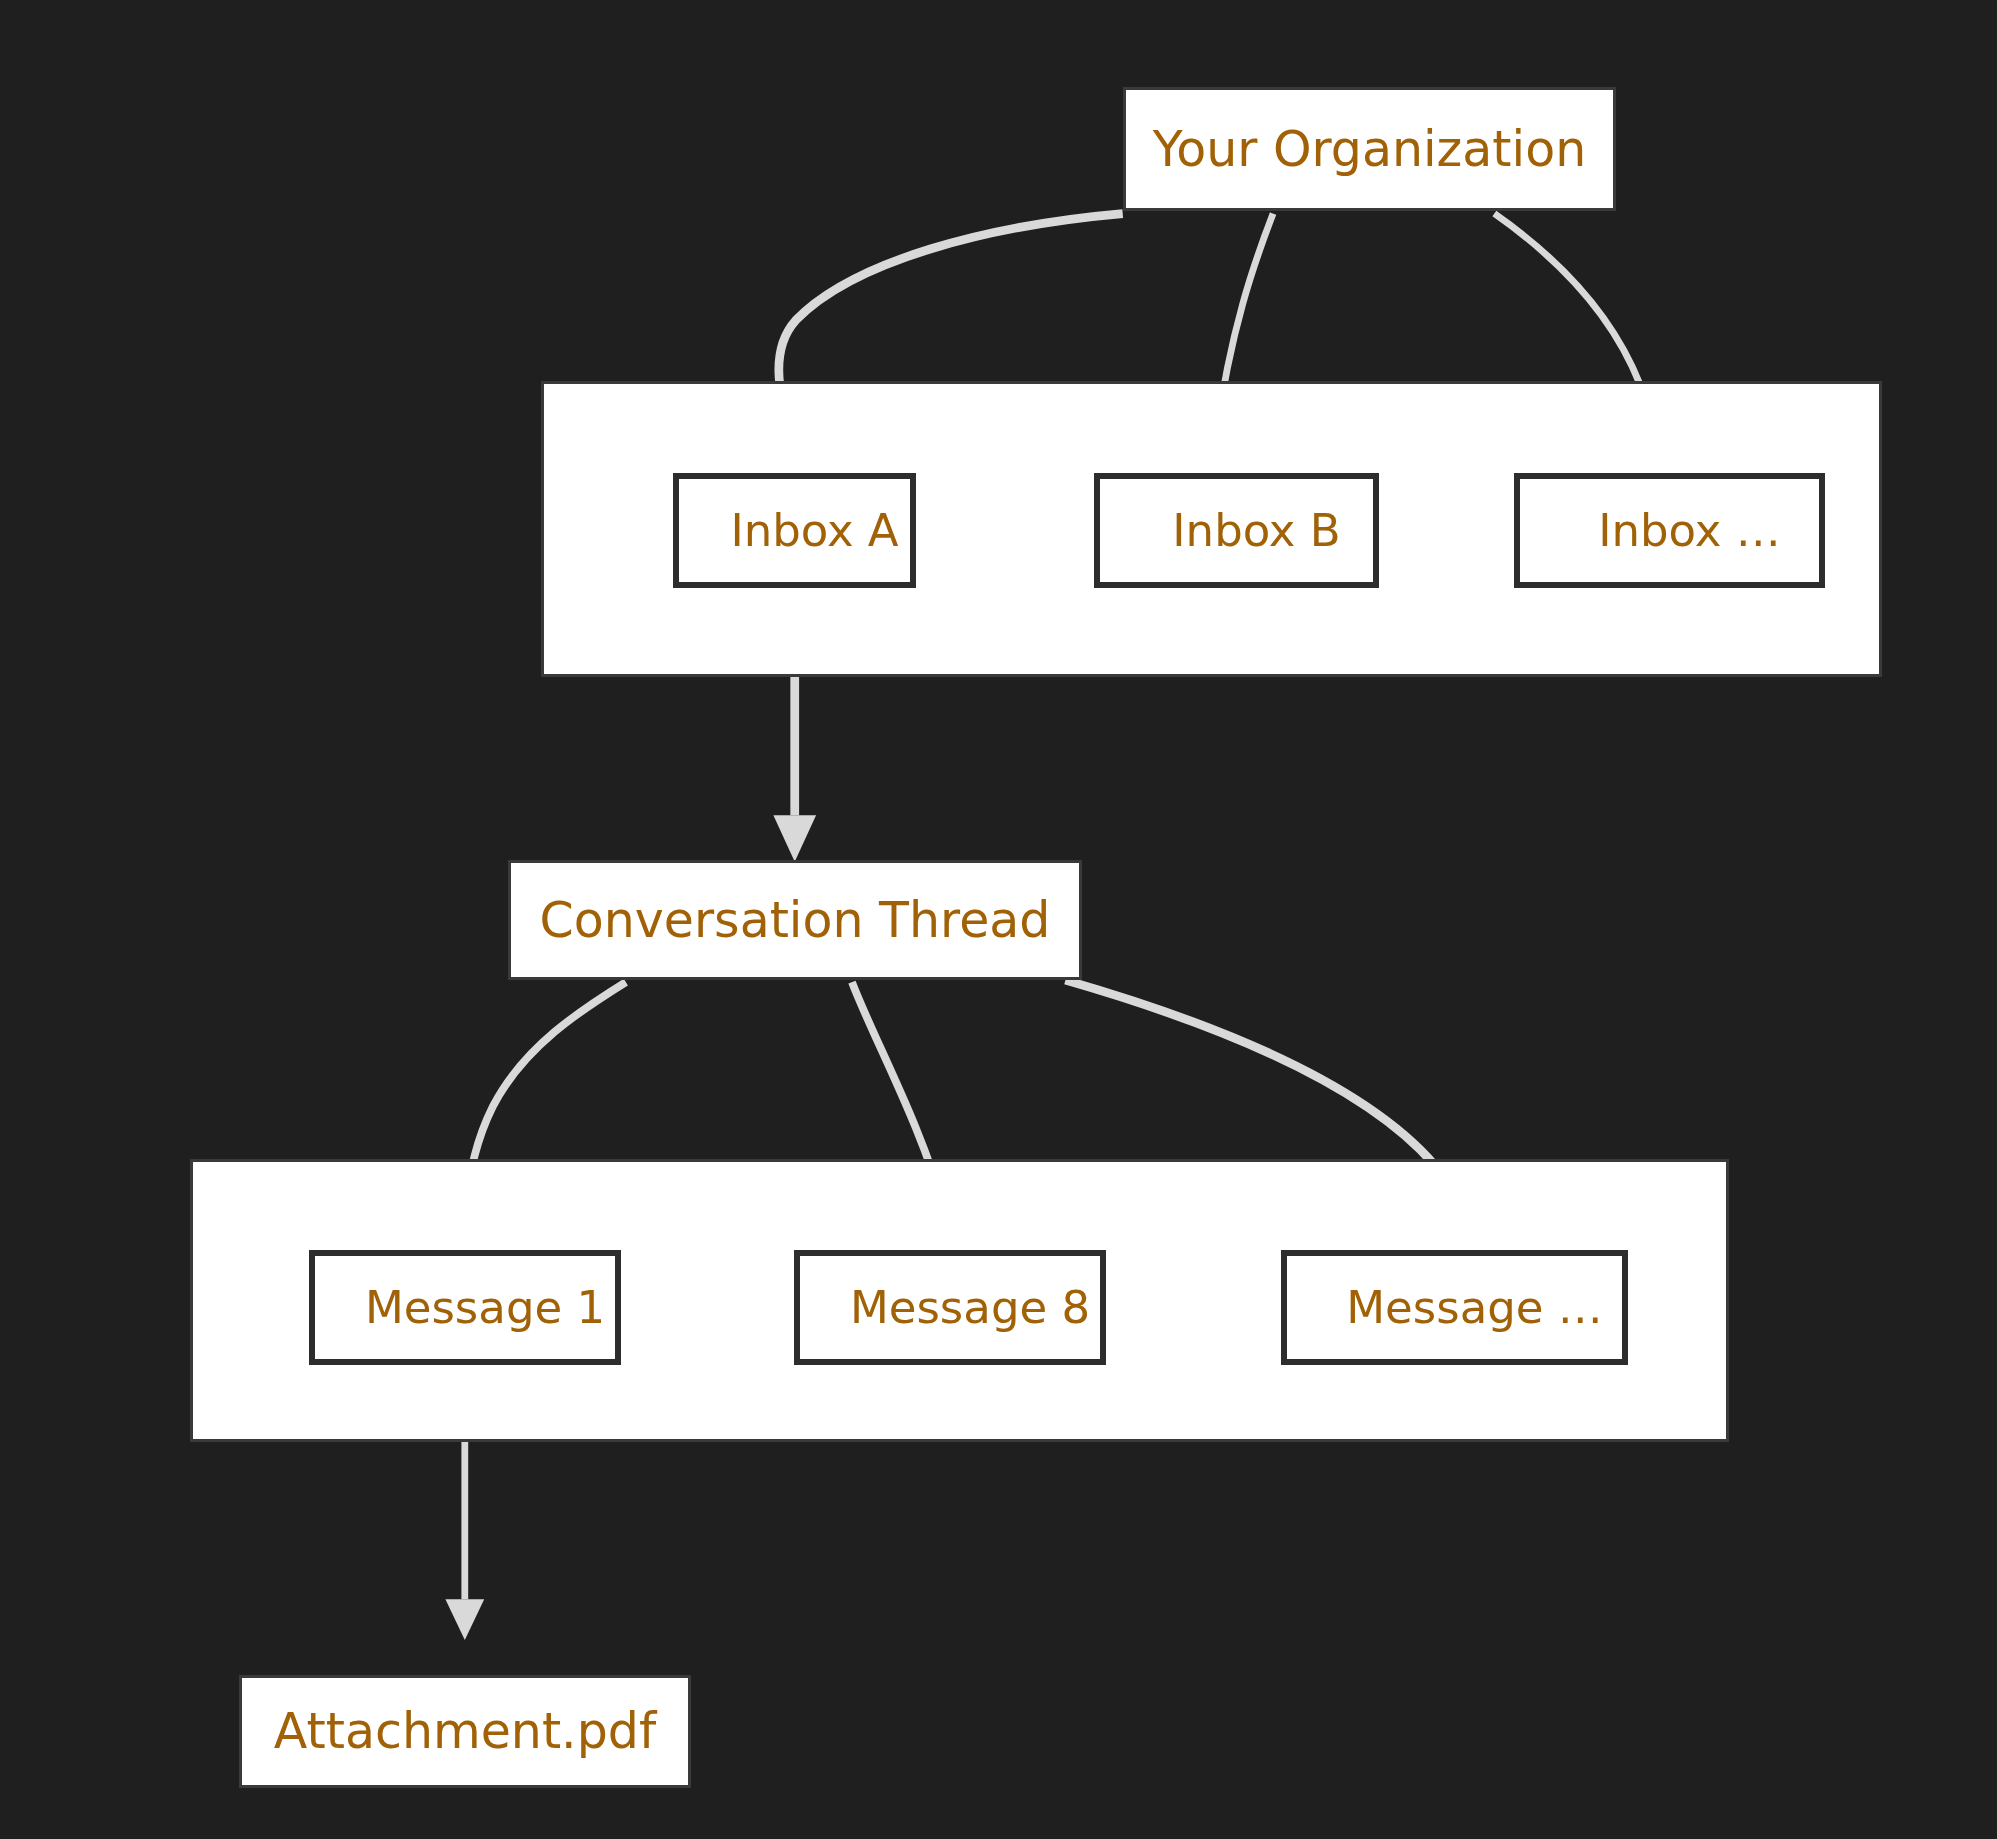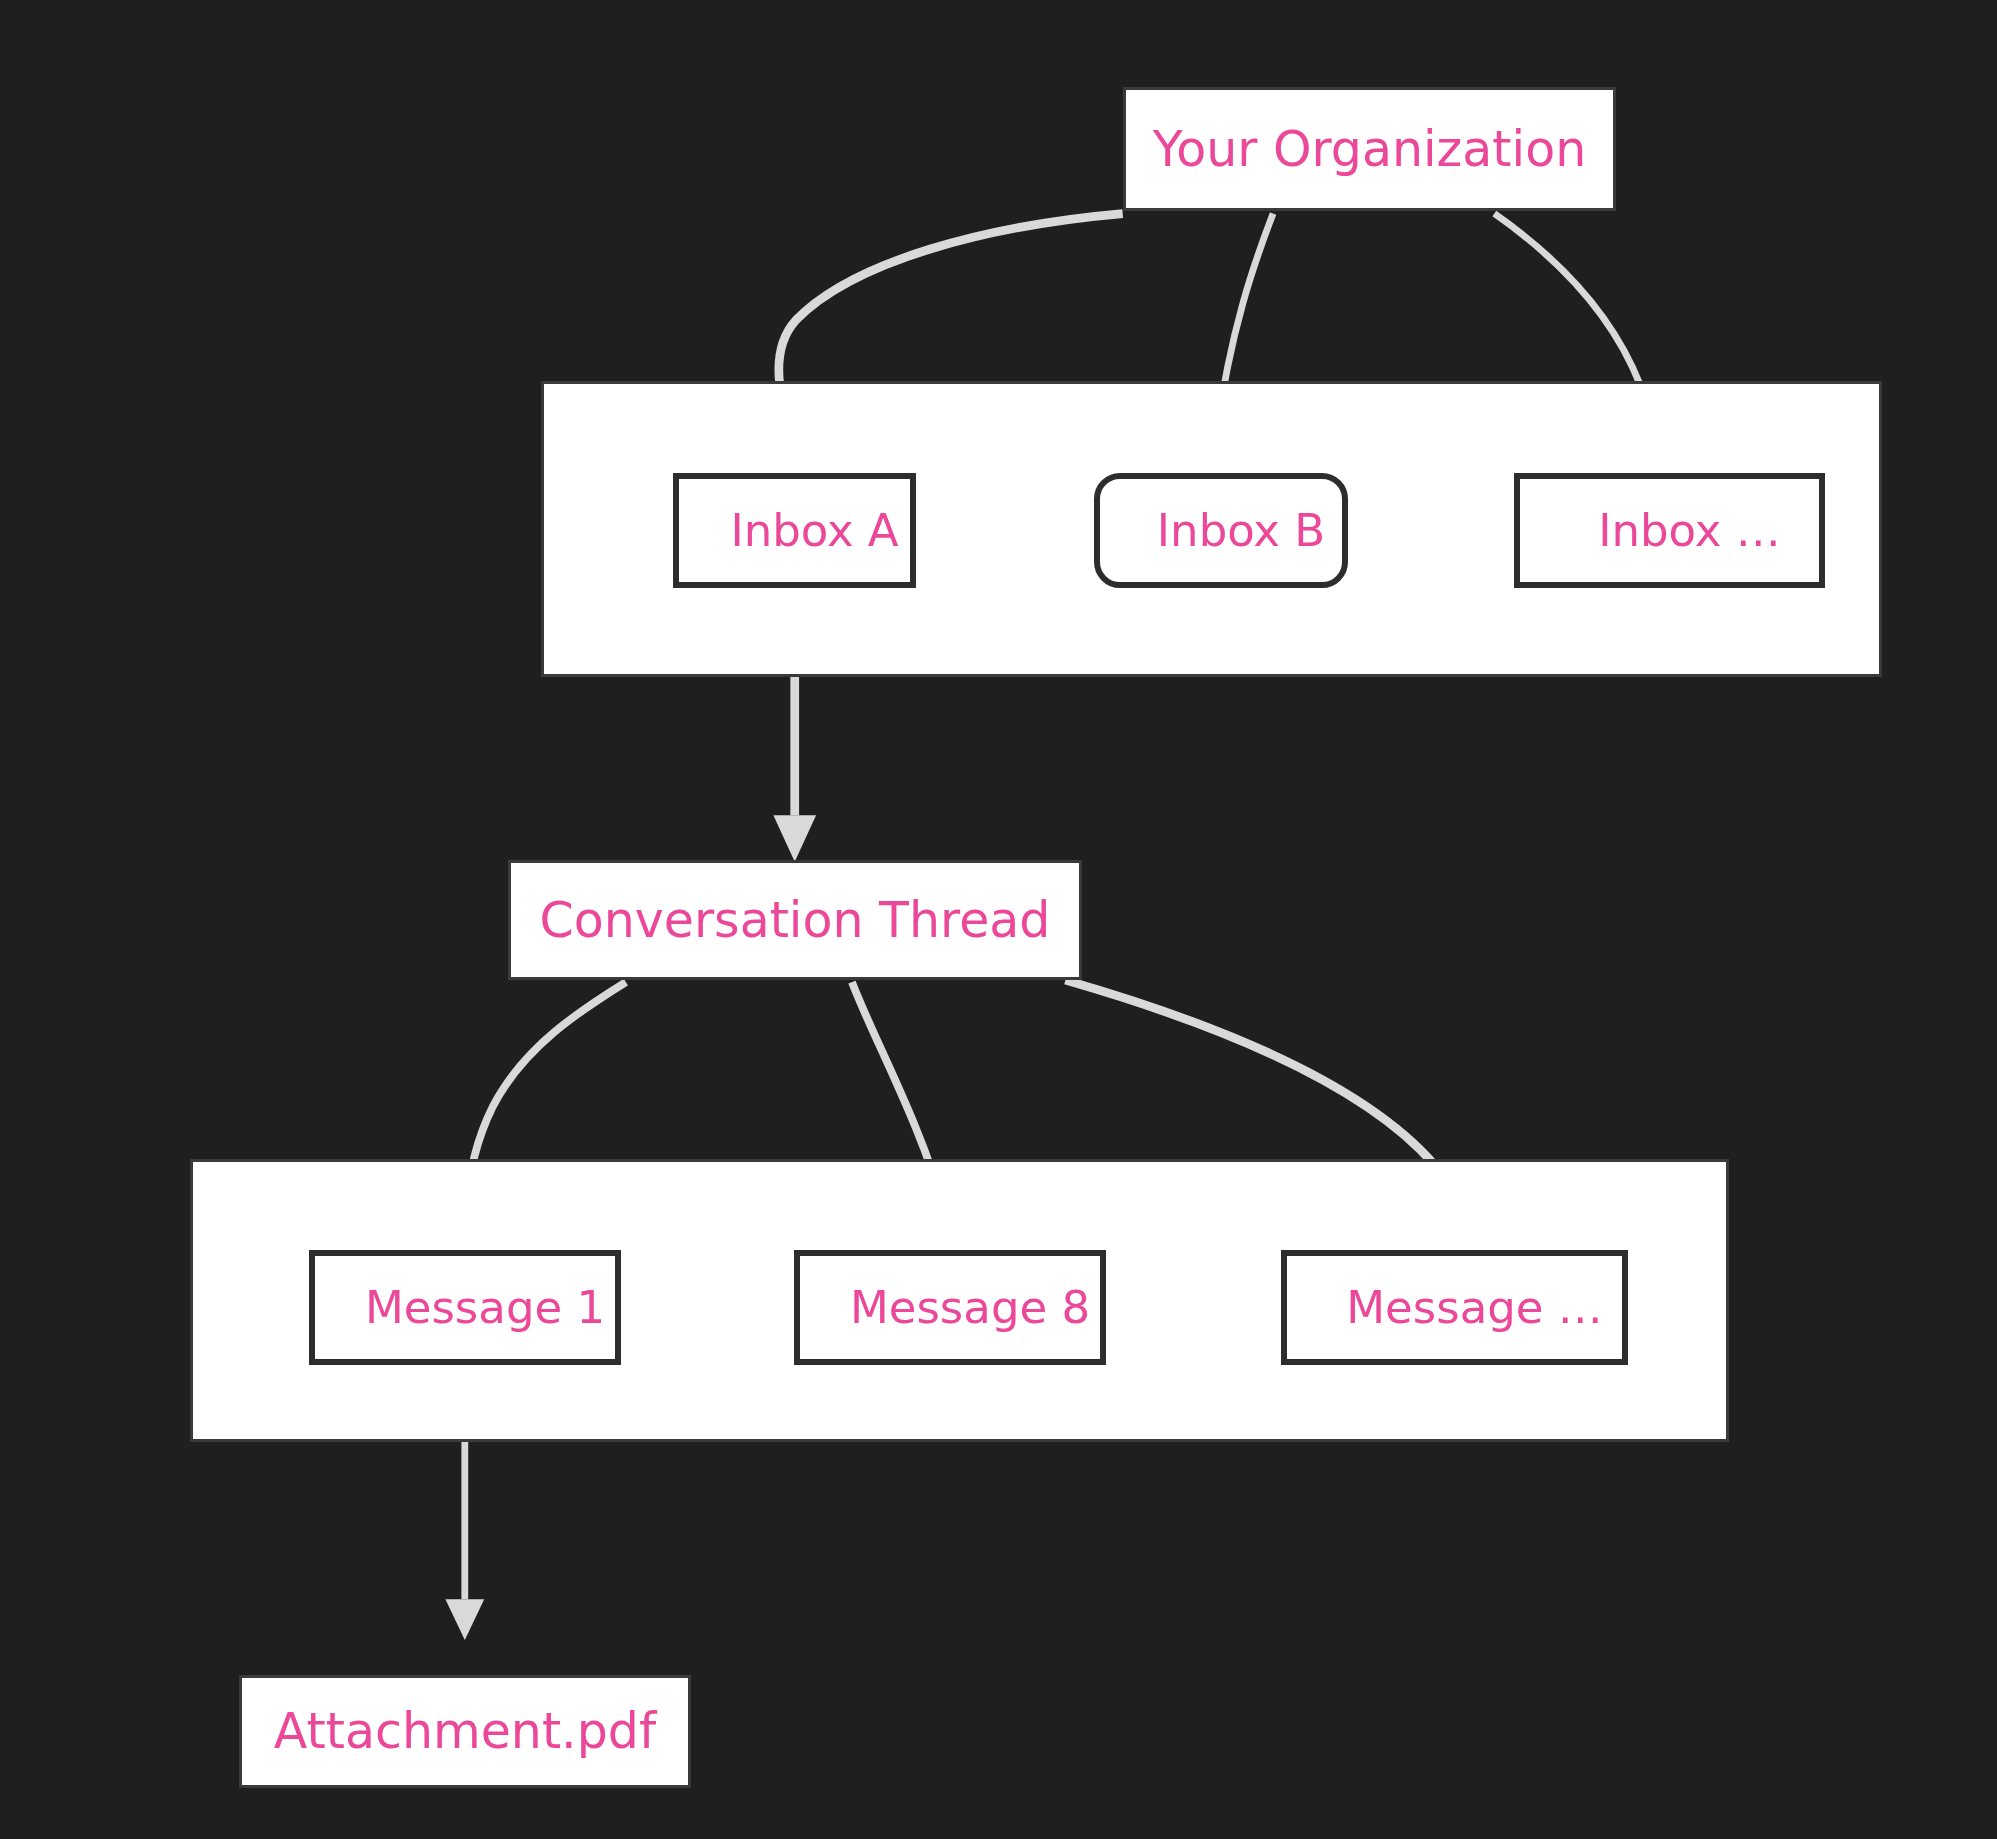--- a/index.html
+++ b/index.html
@@ -35,21 +35,21 @@
     height: 283px;
   }
   
   .node {
     position: absolute;
     background: #ffffff;
     box-sizing: border-box;
     display: flex;
     align-items: center;
     justify-content: center;
-    color: #ec4899;
+    color: #a16207;
     white-space: nowrap;
     text-align: right;
   }
   
   .node.plain {
     border: 3.9px solid #3a3a3a;
   }
   
   .node.boxed {
     border: 6.8px solid #2d2d2d;
@@ -80,24 +80,23 @@
   #node-inbox-a {
     left: 673px;
     top: 473px;
     width: 243px;
     height: 115px;
     font-size: 45px;
   }
   #node-inbox-b {
     left: 1094px;
     top: 473px;
-    width: 254px;
-    height: 115px;
-    font-size: 45px;
-    border-radius: 26px;
+    width: 285px;
+    height: 115px;
+    font-size: 45px;
   }
   #node-inbox-c {
     left: 1514px;
     top: 473px;
     width: 311px;
     height: 115px;
     font-size: 45px;
   }
   #node-message-1 {
     left: 309px;

